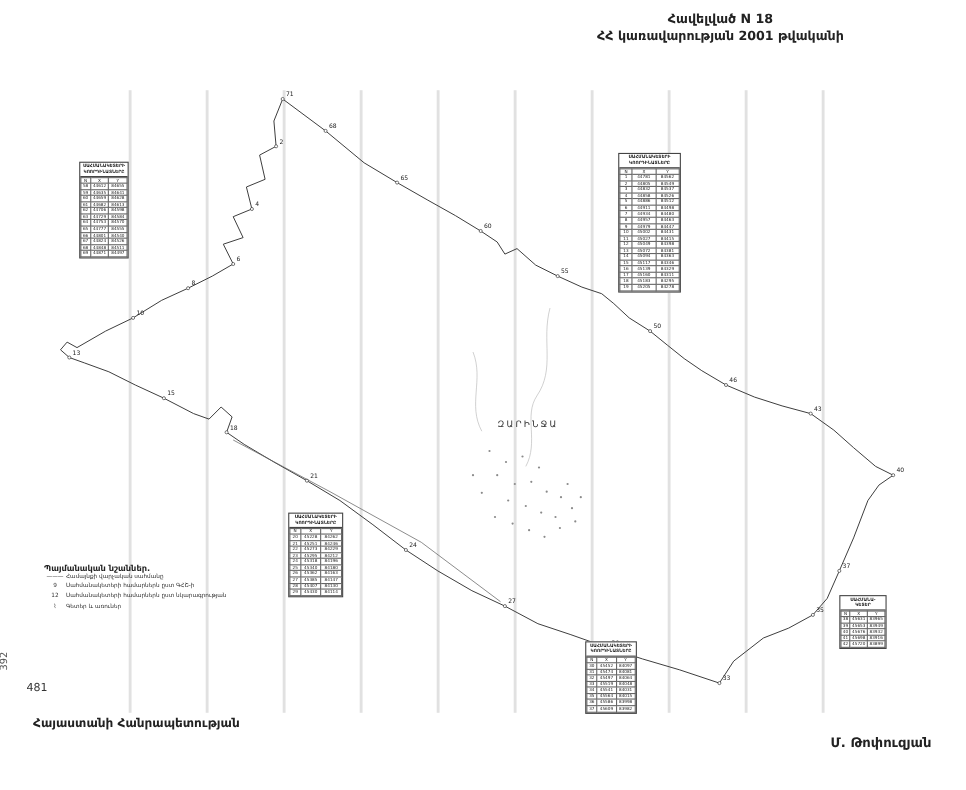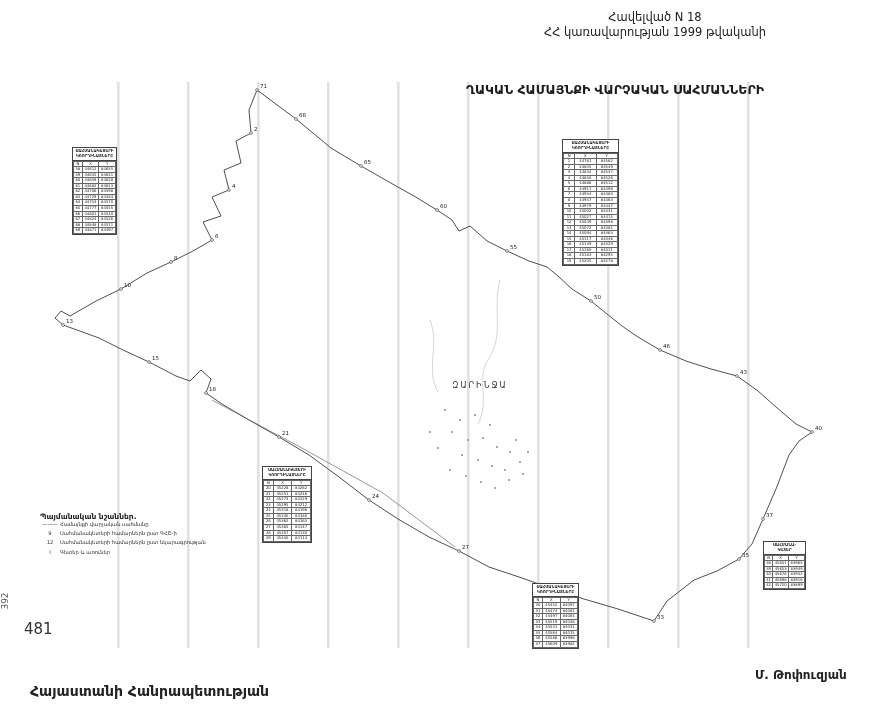--- a/index.html
+++ b/index.html
@@ -6,39 +6,39 @@
   body{
     width:878px;height:718px;position:relative;overflow:hidden;
     background:#ffffff;color:#1a1a1a;
     font-family:"DejaVu Sans", sans-serif;
   }
   .abs{position:absolute;}
 
   
   .appendix-header{
     left:495px;top:10px;width:320px;text-align:center;
-    font-size:11.5px;font-weight:normal;line-height:1.28;color:#222;
+    font-size:11.5px;font-weight:bold;line-height:1.28;color:#222;
   }
   .map-title{
     left:450px;top:82px;width:330px;text-align:center;
     font-size:12.5px;font-weight:bold;line-height:1.3;color:#1c1c1c;
   }
 
   
   .footer-left{
-    left:30px;top:682px;width:240px;
-    font-size:14px;font-weight:bold;line-height:1.3;color:#222;
+    left:30px;top:651px;width:240px;
+    font-size:11px;font-weight:bold;line-height:1.3;color:#222;
   }
   .signature{
     left:755px;top:668px;font-size:12px;font-weight:bold;color:#222;
   }
   .margin-rot{
     left:-4px;top:596px;font-size:9px;color:#555;transform:rotate(-90deg);
   }
-  .margin-num{left:24px;top:620px;font-size:15px;color:#333;}
+  .margin-num{left:24px;top:620px;font-size:10px;color:#333;}
 
   
   .legend{left:40px;top:512px;width:178px;}
   .legend-title{font-size:7.5px;font-weight:bold;color:#222;margin-bottom:0;}
   .legend-item{display:flex;align-items:flex-start;font-size:5.2px;color:#2a2a2a;margin-bottom:3px;line-height:1.2;}
   .legend-sym{flex:0 0 20px;width:20px;text-align:center;color:#333;}
   .legend-lbl{flex:1;}
 
   
   .map-table{
@@ -167,25 +167,24 @@
       <text x="215" y="237.5" class="ptlbl">6</text>
       <circle cx="229" cy="190" r="1.4" class="pt"></circle>
       <text x="232" y="187.5" class="ptlbl">4</text>
       <circle cx="251" cy="133" r="1.4" class="pt"></circle>
       <text x="254" y="130.5" class="ptlbl">2</text>
     </g>
 </svg>
 
 <div class="abs appendix-header">
   <div>Հավելված N 18</div>
-  <div>ՀՀ կառավարության 1999 թվականի</div>
+  <div>ՀՀ կառավարության 2001 թվականի</div>
 </div>
 
 <div class="abs map-title">
-  <div>ՂԱԿԱՆ ՀԱՄԱՅՆՔԻ ՎԱՐՉԱԿԱՆ ՍԱՀՄԱՆՆԵՐԻ</div>
 </div>
 
 <div class="abs legend">
   <div class="legend-title">Պայմանական նշաններ.</div>
   <div class="legend-item">
     <span class="legend-sym">———</span>
     <span class="legend-lbl">Համայնքի վարչական սահմանը</span>
   </div>
   <div class="legend-item">
     <span class="legend-sym">9</span>

